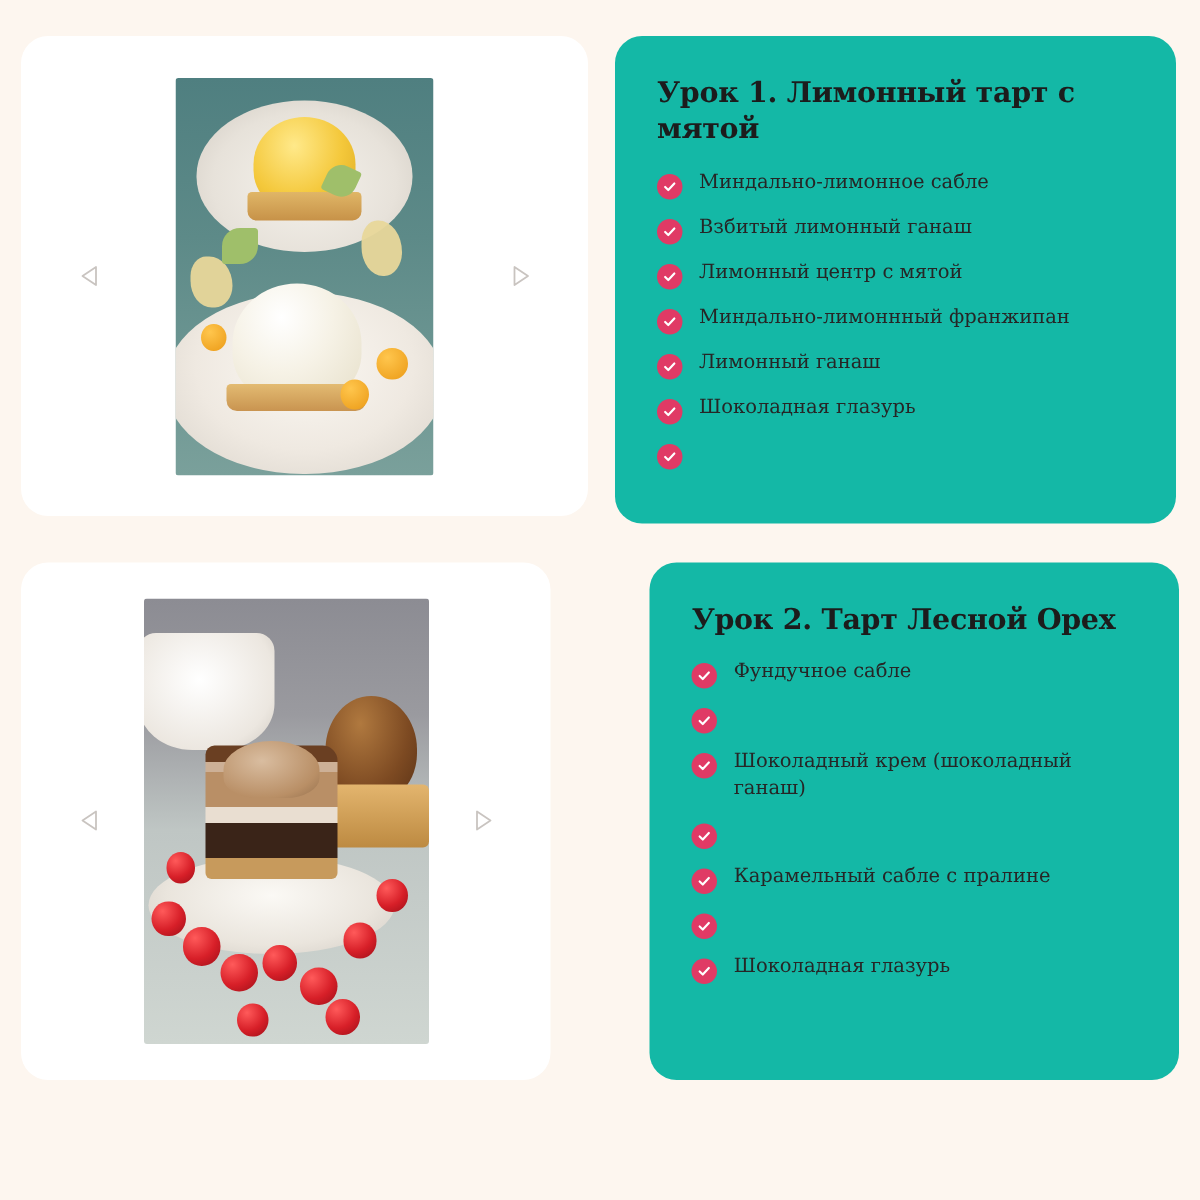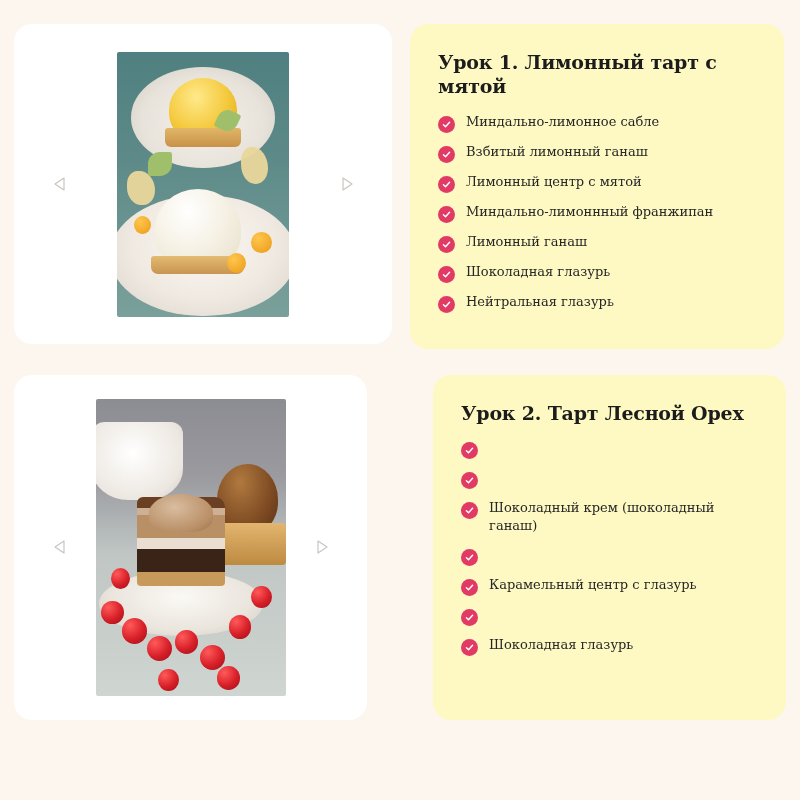--- a/index.html
+++ b/index.html
@@ -58,21 +58,21 @@
     justify-content: center;
     color: #c9c4c0;
     cursor: pointer;
   }
   .arrow.left { left: 36px; }
   .arrow.right { right: 36px; }
   .arrow svg { display: block; }
 
   .content-card {
     width: 374px;
-    background: #fef9c3;
+    background: #14b8a6;
     border-radius: 18px;
     padding: 26px 26px 26px 28px;
     box-sizing: border-box;
   }
   .content-card.first { min-height: 320px; }
   .content-card.second { min-height: 345px; margin-left: 48px; }
 
   .lesson-title {
     font-family: "DejaVu Serif", serif;
     font-weight: bold;
@@ -326,21 +326,20 @@
               </svg>
           </span>
           <span class="ingredient-text">Шоколадная глазурь</span>
         </li>
         <li class="ingredient-item">
           <span class="check-badge">
             <svg width="9" height="9" viewBox="0 0 10 10">
                 <polyline points="1.6,5.2 3.9,7.4 8.4,2.6" fill="none" stroke="#fff" stroke-width="1.6" stroke-linecap="round" stroke-linejoin="round"></polyline>
               </svg>
           </span>
-          <span class="ingredient-text">Нейтральная глазурь</span>
         </li>
       </ul>
     </div>
   </div>
 
   <div class="lesson-block second">
 
     <div class="gallery-card second">
       <div class="arrow left">
         <svg width="13" height="14" viewBox="0 0 13 14">
@@ -377,20 +376,21 @@
 
     <div class="content-card second">
       <h2 class="lesson-title">Урок 2. Тарт Лесной Орех</h2>
       <ul class="ingredient-list">
         <li class="ingredient-item">
           <span class="check-badge">
             <svg width="9" height="9" viewBox="0 0 10 10">
                 <polyline points="1.6,5.2 3.9,7.4 8.4,2.6" fill="none" stroke="#fff" stroke-width="1.6" stroke-linecap="round" stroke-linejoin="round"></polyline>
               </svg>
           </span>
+          <span class="ingredient-text">Фундучное сабле</span>
         </li>
         <li class="ingredient-item">
           <span class="check-badge">
             <svg width="9" height="9" viewBox="0 0 10 10">
                 <polyline points="1.6,5.2 3.9,7.4 8.4,2.6" fill="none" stroke="#fff" stroke-width="1.6" stroke-linecap="round" stroke-linejoin="round"></polyline>
               </svg>
           </span>
         </li>
         <li class="ingredient-item">
           <span class="check-badge">
@@ -406,21 +406,21 @@
                 <polyline points="1.6,5.2 3.9,7.4 8.4,2.6" fill="none" stroke="#fff" stroke-width="1.6" stroke-linecap="round" stroke-linejoin="round"></polyline>
               </svg>
           </span>
         </li>
         <li class="ingredient-item">
           <span class="check-badge">
             <svg width="9" height="9" viewBox="0 0 10 10">
                 <polyline points="1.6,5.2 3.9,7.4 8.4,2.6" fill="none" stroke="#fff" stroke-width="1.6" stroke-linecap="round" stroke-linejoin="round"></polyline>
               </svg>
           </span>
-          <span class="ingredient-text">Карамельный центр с глазурь</span>
+          <span class="ingredient-text">Карамельный сабле с пралине</span>
         </li>
         <li class="ingredient-item">
           <span class="check-badge">
             <svg width="9" height="9" viewBox="0 0 10 10">
                 <polyline points="1.6,5.2 3.9,7.4 8.4,2.6" fill="none" stroke="#fff" stroke-width="1.6" stroke-linecap="round" stroke-linejoin="round"></polyline>
               </svg>
           </span>
         </li>
         <li class="ingredient-item">
           <span class="check-badge">

